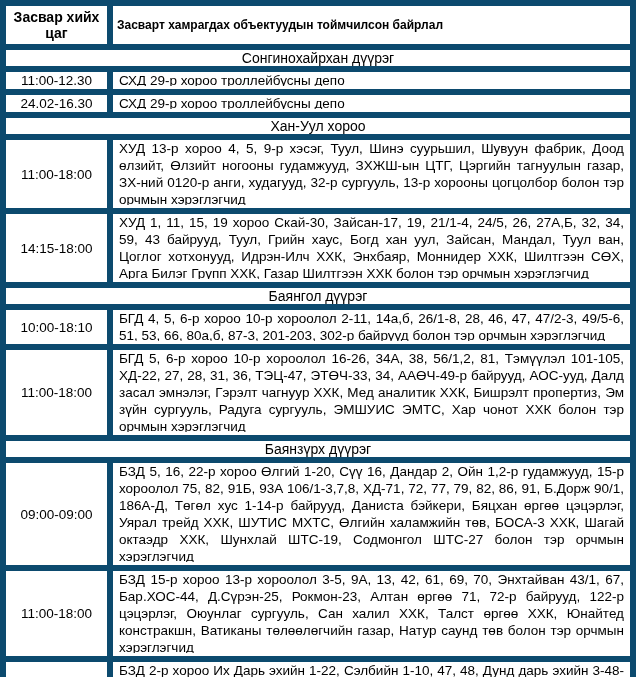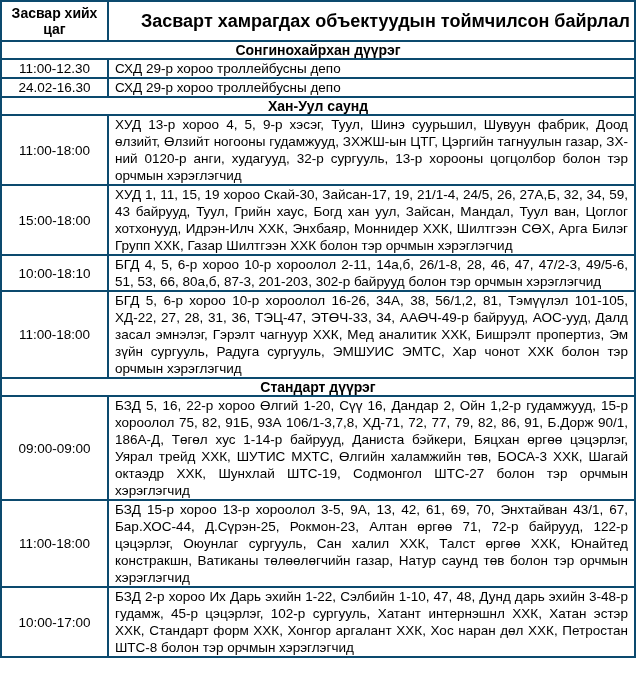--- a/index.html
+++ b/index.html
@@ -15,41 +15,41 @@
   table.schedule {
     width: 636px;
     border-collapse: collapse;
     table-layout: fixed;
     font-size: 13.5px;
     line-height: 17px;
   }
   table.schedule col.c-time { width: 107px; }
   table.schedule th,
   table.schedule td {
-    border: 2px solid #0c4a6e;
+    border: 6px solid #0c4a6e;
     vertical-align: middle;
     overflow: hidden;
   }
   th.head-time {
     font-size: 14px;
     font-weight: bold;
     text-align: center;
     padding: 2px 4px;
     line-height: 16px;
     height: 34px;
   }
   th.head-loc {
-    font-size: 18px;
+    font-size: 12px;
     font-weight: bold;
-    text-align: right;
+    text-align: left;
     padding: 2px 4px;
   }
   td.section {
     font-size: 14px;
-    font-weight: bold;
+    font-weight: normal;
     text-align: center;
     padding: 0 4px;
     height: 16px;
     line-height: 16px;
   }
   td.time {
     text-align: center;
     padding: 0 5px;
     white-space: nowrap;
   }
@@ -79,40 +79,43 @@
       </tr>
       <tr>
         <td class="time">11:00-12.30</td>
         <td class="loc">СХД 29-р хороо троллейбусны депо</td>
       </tr>
       <tr>
         <td class="time">24.02-16.30</td>
         <td class="loc">СХД 29-р хороо троллейбусны депо</td>
       </tr>
       <tr>
-        <td colspan="2" class="section">Хан-Уул саунд</td>
+        <td colspan="2" class="section">Хан-Уул хороо</td>
       </tr>
       <tr>
         <td class="time">11:00-18:00</td>
         <td class="loc">ХУД 13-р хороо 4, 5, 9-р хэсэг, Туул, Шинэ суурьшил, Шувуун фабрик, Доод өлзийт, Өлзийт ногооны гудамжууд, ЗХЖШ-ын ЦТГ, Цэргийн тагнуулын газар, ЗХ-ний 0120-р анги, худагууд, 32-р сургууль, 13-р хорооны цогцолбор болон тэр орчмын хэрэглэгчид</td>
       </tr>
       <tr>
-        <td class="time">15:00-18:00</td>
+        <td class="time">14:15-18:00</td>
         <td class="loc">ХУД 1, 11, 15, 19 хороо Скай-30, Зайсан-17, 19, 21/1-4, 24/5, 26, 27А,Б, 32, 34, 59, 43 байрууд, Туул, Грийн хаус, Богд хан уул, Зайсан, Мандал, Туул ван, Цоглог хотхонууд, Идрэн-Илч ХХК, Энхбаяр, Моннидер ХХК, Шилтгээн СӨХ, Арга Билэг Групп ХХК, Газар Шилтгээн ХХК болон тэр орчмын хэрэглэгчид</td>
+      </tr>
+      <tr>
+        <td colspan="2" class="section">Баянгол дүүрэг</td>
       </tr>
       <tr>
         <td class="time">10:00-18:10</td>
         <td class="loc">БГД 4, 5, 6-р хороо 10-р хороолол 2-11, 14а,б, 26/1-8, 28, 46, 47, 47/2-3, 49/5-6, 51, 53, 66, 80а,б, 87-3, 201-203, 302-р байрууд болон тэр орчмын хэрэглэгчид</td>
       </tr>
       <tr>
         <td class="time">11:00-18:00</td>
         <td class="loc">БГД 5, 6-р хороо 10-р хороолол 16-26, 34А, 38, 56/1,2, 81, Тэмүүлэл 101-105, ХД-22, 27, 28, 31, 36, ТЭЦ-47, ЭТӨЧ-33, 34, ААӨЧ-49-р байрууд, АОС-ууд, Далд засал эмнэлэг, Гэрэлт чагнуур ХХК, Мед аналитик ХХК, Бишрэлт пропертиз, Эм зүйн сургууль, Радуга сургууль, ЭМШУИС ЭМТС, Хар чонот ХХК болон тэр орчмын хэрэглэгчид</td>
       </tr>
       <tr>
-        <td colspan="2" class="section">Стандарт дүүрэг</td>
+        <td colspan="2" class="section">Баянзүрх дүүрэг</td>
       </tr>
       <tr>
         <td class="time">09:00-09:00</td>
         <td class="loc">БЗД 5, 16, 22-р хороо Өлгий 1-20, Сүү 16, Дандар 2, Ойн 1,2-р гудамжууд, 15-р хороолол 75, 82, 91Б, 93А 106/1-3,7,8, ХД-71, 72, 77, 79, 82, 86, 91, Б.Дорж 90/1, 186А-Д, Төгөл хус 1-14-р байрууд, Даниста бэйкери, Бяцхан өргөө цэцэрлэг, Уярал трейд ХХК, ШУТИС МХТС, Өлгийн халамжийн төв, БОСА-3 ХХК, Шагай октаэдр ХХК, Шунхлай ШТС-19, Содмонгол ШТС-27 болон тэр орчмын хэрэглэгчид</td>
       </tr>
       <tr>
         <td class="time">11:00-18:00</td>
         <td class="loc">БЗД 15-р хороо 13-р хороолол 3-5, 9А, 13, 42, 61, 69, 70, Энхтайван 43/1, 67, Бар.ХОС-44, Д.Сүрэн-25, Рокмон-23, Алтан өргөө 71, 72-р байрууд, 122-р цэцэрлэг, Оюунлаг сургууль, Сан халил ХХК, Талст өргөө ХХК, Юнайтед констракшн, Ватиканы төлөөлөгчийн газар, Натур саунд төв болон тэр орчмын хэрэглэгчид</td>
       </tr>
       <tr>

